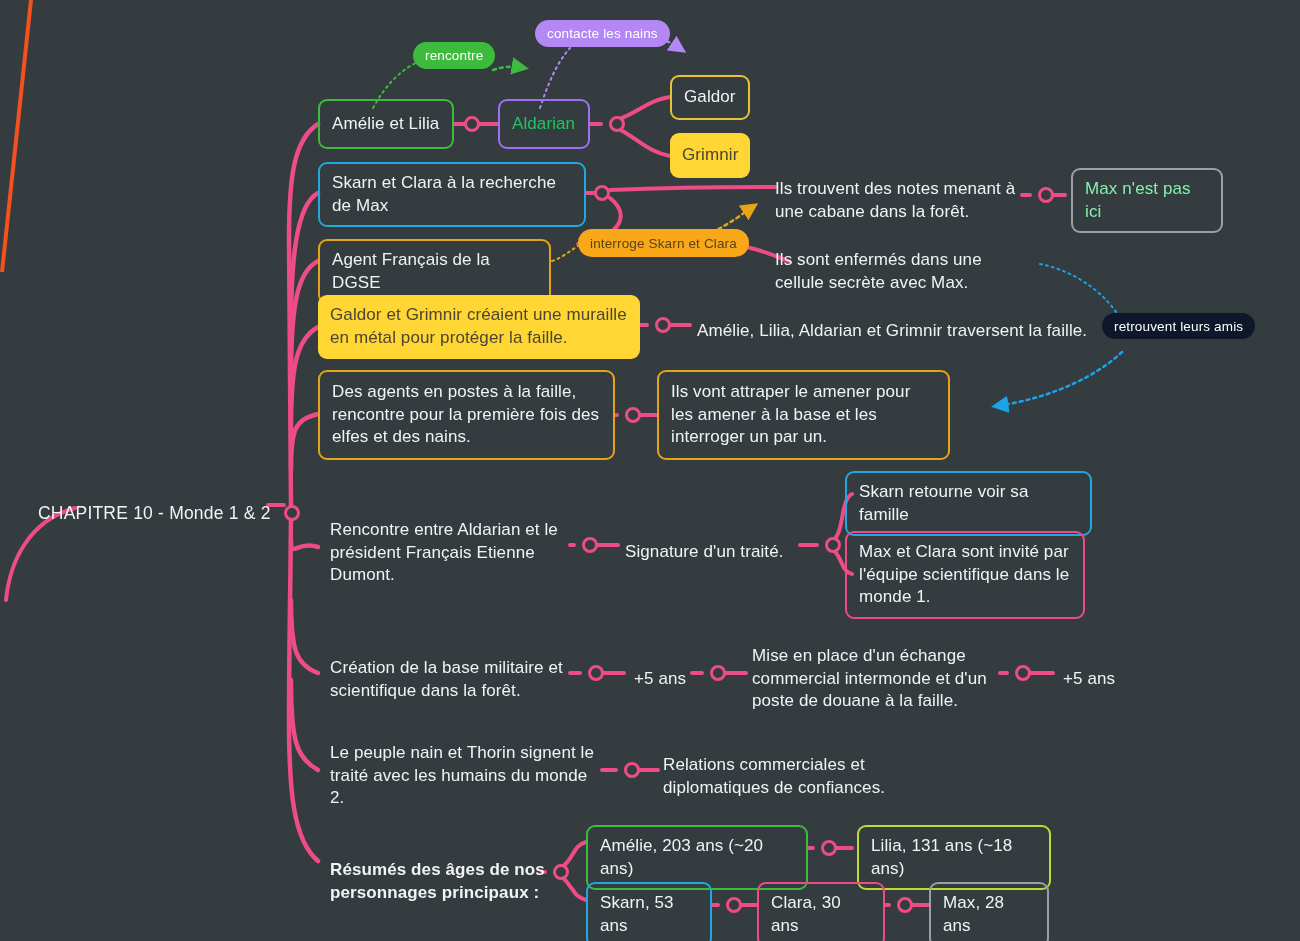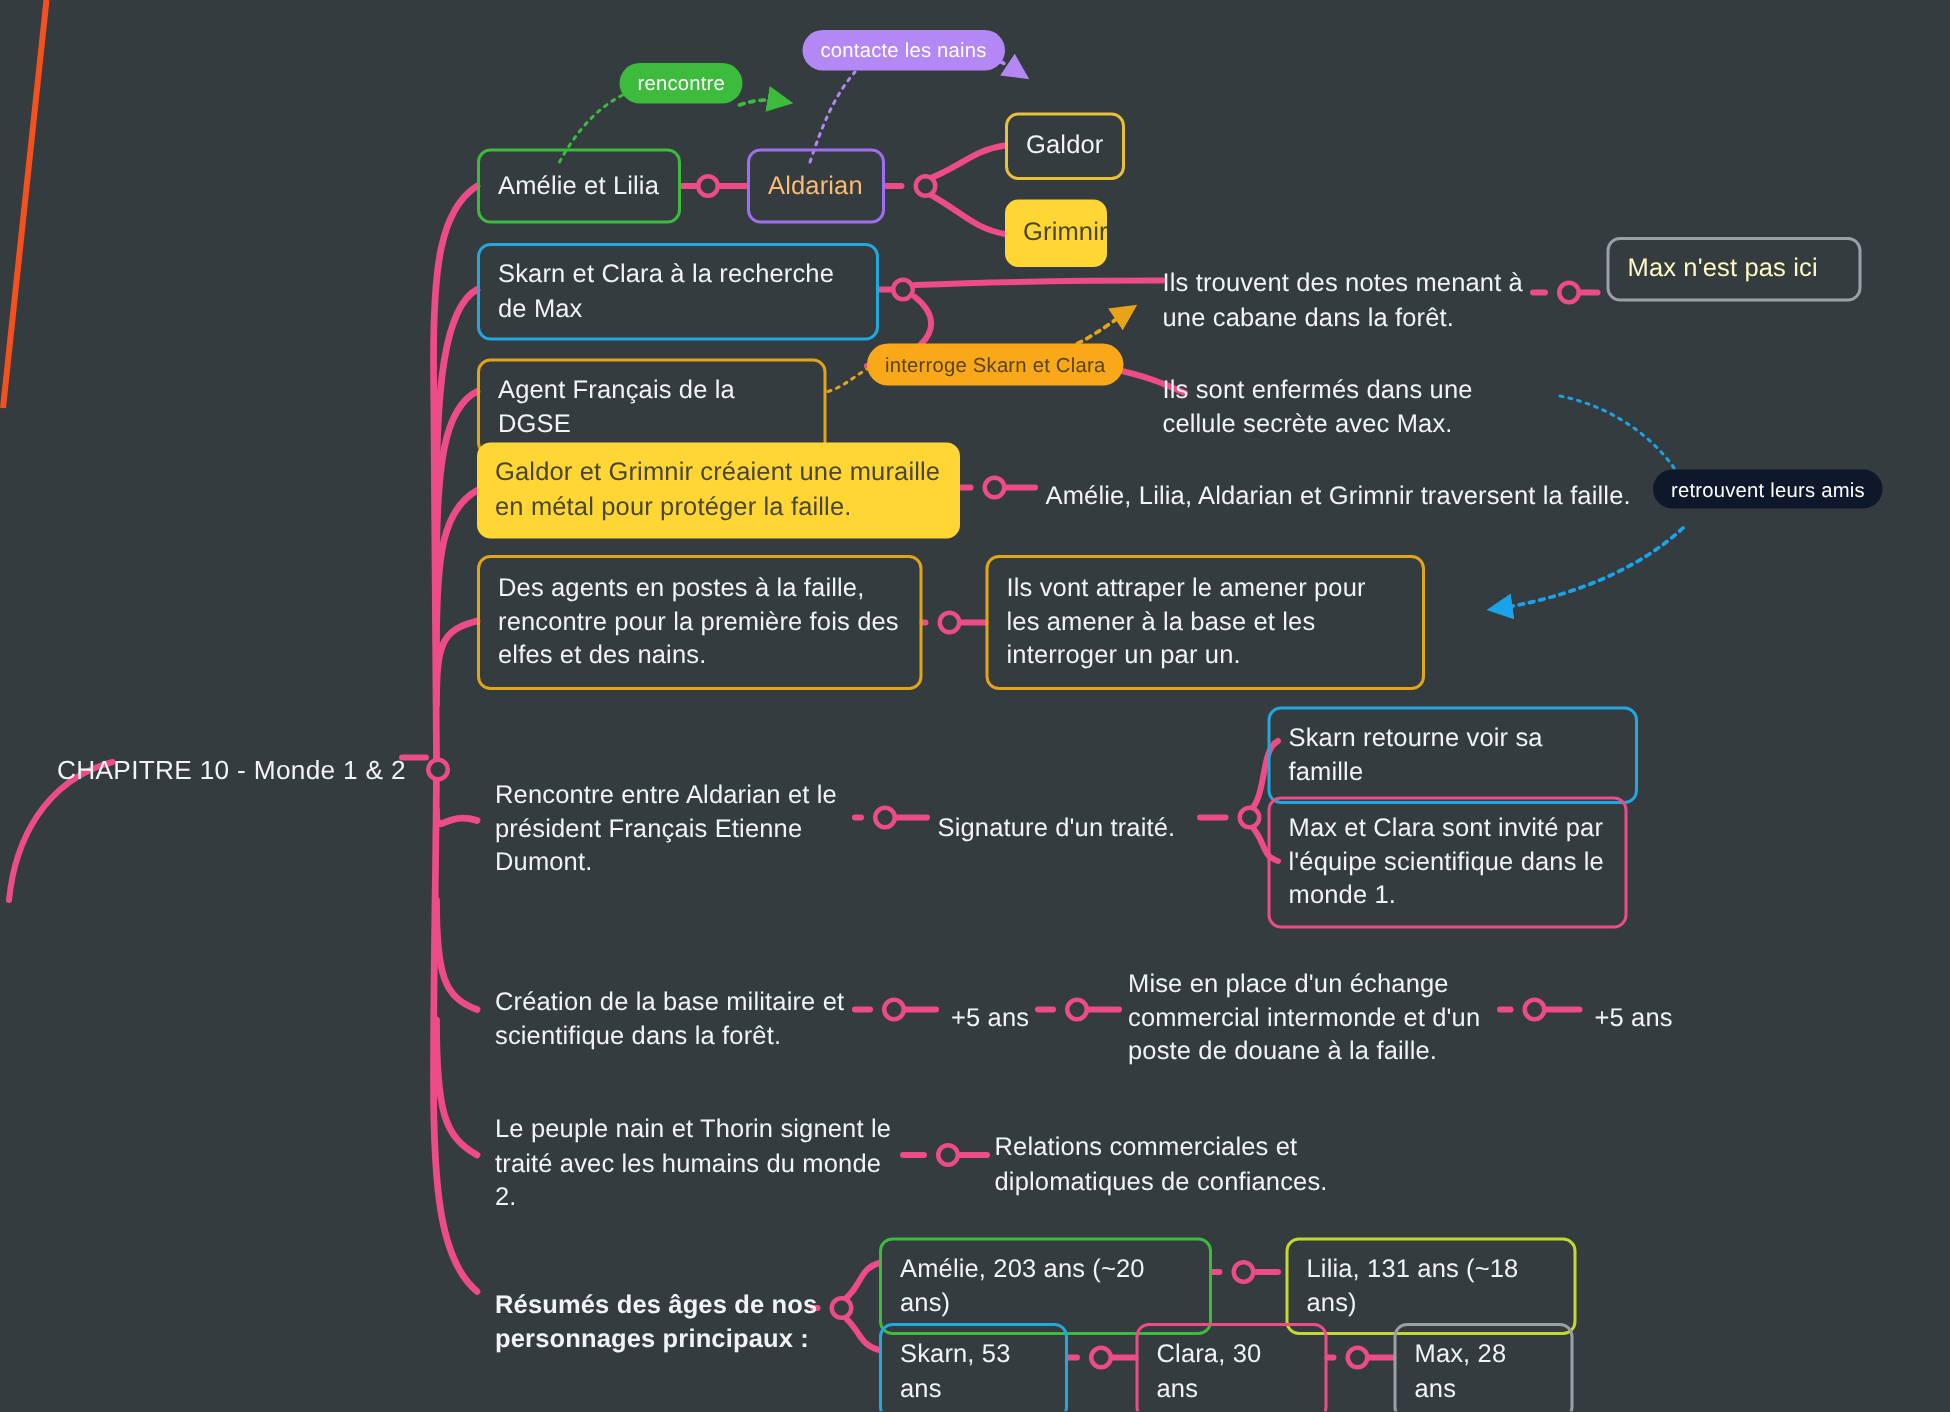--- a/index.html
+++ b/index.html
@@ -170,30 +170,30 @@
     <path d="M1040,264 C1080,272 1110,298 1122,322" fill="none" stroke="#1aa3e8" stroke-width="2" stroke-dasharray="2 4" stroke-linecap="round"></path>
     <path d="M1122,352 C1090,382 1040,400 996,406" fill="none" stroke="#1aa3e8" stroke-width="2.5" stroke-dasharray="3 4" stroke-linecap="round" marker-end="url(#arrBlue)"></path>
 
     <line x1="31" y1="0" x2="2" y2="272" stroke="#f4511e" stroke-width="4"></line>
   </svg>
 
   <div class="root-label" style="left:38px; top:503px;">CHAPITRE 10 - Monde 1 &amp; 2</div>
 
   <div id="nodes-layer">
       <div class="node boxed" style="left: 318px; top: 99px; width: 136px; min-height: 50px; border-color: rgb(61, 187, 61); color: rgb(241, 243, 244);">Amélie et Lilia</div>
-      <div class="node boxed" style="left: 498px; top: 99px; width: 92px; min-height: 50px; border-color: rgb(160, 110, 240); color: #fdba74;">Aldarian</div>
+      <div class="node boxed" style="left: 498px; top: 99px; width: 92px; min-height: 50px; border-color: rgb(160, 110, 240); color: #22c55e;">Aldarian</div>
       <div class="node boxed" style="left: 670px; top: 75px; width: 80px; min-height: 45px; border-color: rgb(232, 193, 58); color: rgb(241, 243, 244);">Galdor</div>
-      <div class="node filled" style="left: 670px; top: 133px; width: 68px; min-height: 45px; background: rgb(255, 214, 51); color: rgb(74, 70, 52);">Grimnir</div>
+      <div class="node filled" style="left: 670px; top: 133px; width: 80px; min-height: 45px; background: rgb(255, 214, 51); color: rgb(74, 70, 52);">Grimnir</div>
       <div class="node boxed" style="left: 318px; top: 162px; width: 268px; min-height: 62px; border-color: rgb(34, 167, 224); color: rgb(241, 243, 244);">Skarn et Clara à la recherche de Max</div>
       <div class="node boxed" style="left: 318px; top: 239px; width: 233px; min-height: 44px; border-color: rgb(227, 165, 24); color: rgb(241, 243, 244);">Agent Français de la DGSE</div>
       <div class="node filled" style="left: 318px; top: 295px; width: 322px; min-height: 64px; background: rgb(255, 214, 51); color: rgb(74, 70, 52);">Galdor et Grimnir créaient une muraille en métal pour protéger la faille.</div>
       <div class="node boxed" style="left: 318px; top: 370px; width: 297px; min-height: 90px; border-color: rgb(227, 165, 24); color: rgb(241, 243, 244);">Des agents en postes à la faille, rencontre pour la première fois des elfes et des nains.</div>
       <div class="node boxed" style="left: 657px; top: 370px; width: 293px; min-height: 90px; border-color: rgb(227, 165, 24); color: rgb(241, 243, 244);">Ils vont attraper le amener pour les amener à la base et les interroger un par un.</div>
       <div class="node plain" style="left: 775px; top: 170px; width: 255px; min-height: 48px; color: rgb(241, 243, 244);">Ils trouvent des notes menant à une cabane dans la forêt.</div>
-      <div class="node boxed" style="left: 1071px; top: 158px; width: 170px; min-height: 43px; border-color: rgb(154, 160, 166); color: #fef9c3;">Max n'est pas ici</div>
+      <div class="node boxed" style="left: 1071px; top: 168px; width: 152px; min-height: 43px; border-color: rgb(154, 160, 166); color: #86efac;">Max n'est pas ici</div>
       <div class="node plain" style="left: 775px; top: 241px; width: 260px; min-height: 48px; color: rgb(241, 243, 244);">Ils sont enfermés dans une cellule secrète avec Max.</div>
       <div class="node plain" style="left: 697px; top: 312px; width: 400px; min-height: 26px; color: rgb(241, 243, 244);">Amélie, Lilia, Aldarian et Grimnir traversent la faille.</div>
       <div class="node plain" style="left: 330px; top: 511px; width: 240px; min-height: 72px; color: rgb(241, 243, 244);">Rencontre entre Aldarian et le président Français Etienne Dumont.</div>
       <div class="node plain" style="left: 625px; top: 533px; width: 170px; min-height: 26px; color: rgb(241, 243, 244);">Signature d'un traité.</div>
       <div class="node boxed" style="left: 845px; top: 471px; width: 247px; min-height: 46px; border-color: rgb(34, 167, 224); color: rgb(241, 243, 244);">Skarn retourne voir sa famille</div>
       <div class="node boxed" style="left: 845px; top: 531px; width: 240px; min-height: 84px; border-color: rgb(238, 76, 134); color: rgb(241, 243, 244);">Max et Clara sont invité par l'équipe scientifique dans le monde 1.</div>
       <div class="node plain" style="left: 330px; top: 649px; width: 240px; min-height: 48px; color: rgb(241, 243, 244);">Création de la base militaire et scientifique dans la forêt.</div>
       <div class="node plain" style="left: 634px; top: 660px; width: 55px; min-height: 26px; color: rgb(241, 243, 244);">+5 ans</div>
       <div class="node plain" style="left: 752px; top: 637px; width: 250px; min-height: 72px; color: rgb(241, 243, 244);">Mise en place d'un échange commercial intermonde et d'un poste de douane à la faille.</div>
       <div class="node plain" style="left: 1063px; top: 660px; width: 55px; min-height: 26px; color: rgb(241, 243, 244);">+5 ans</div>

